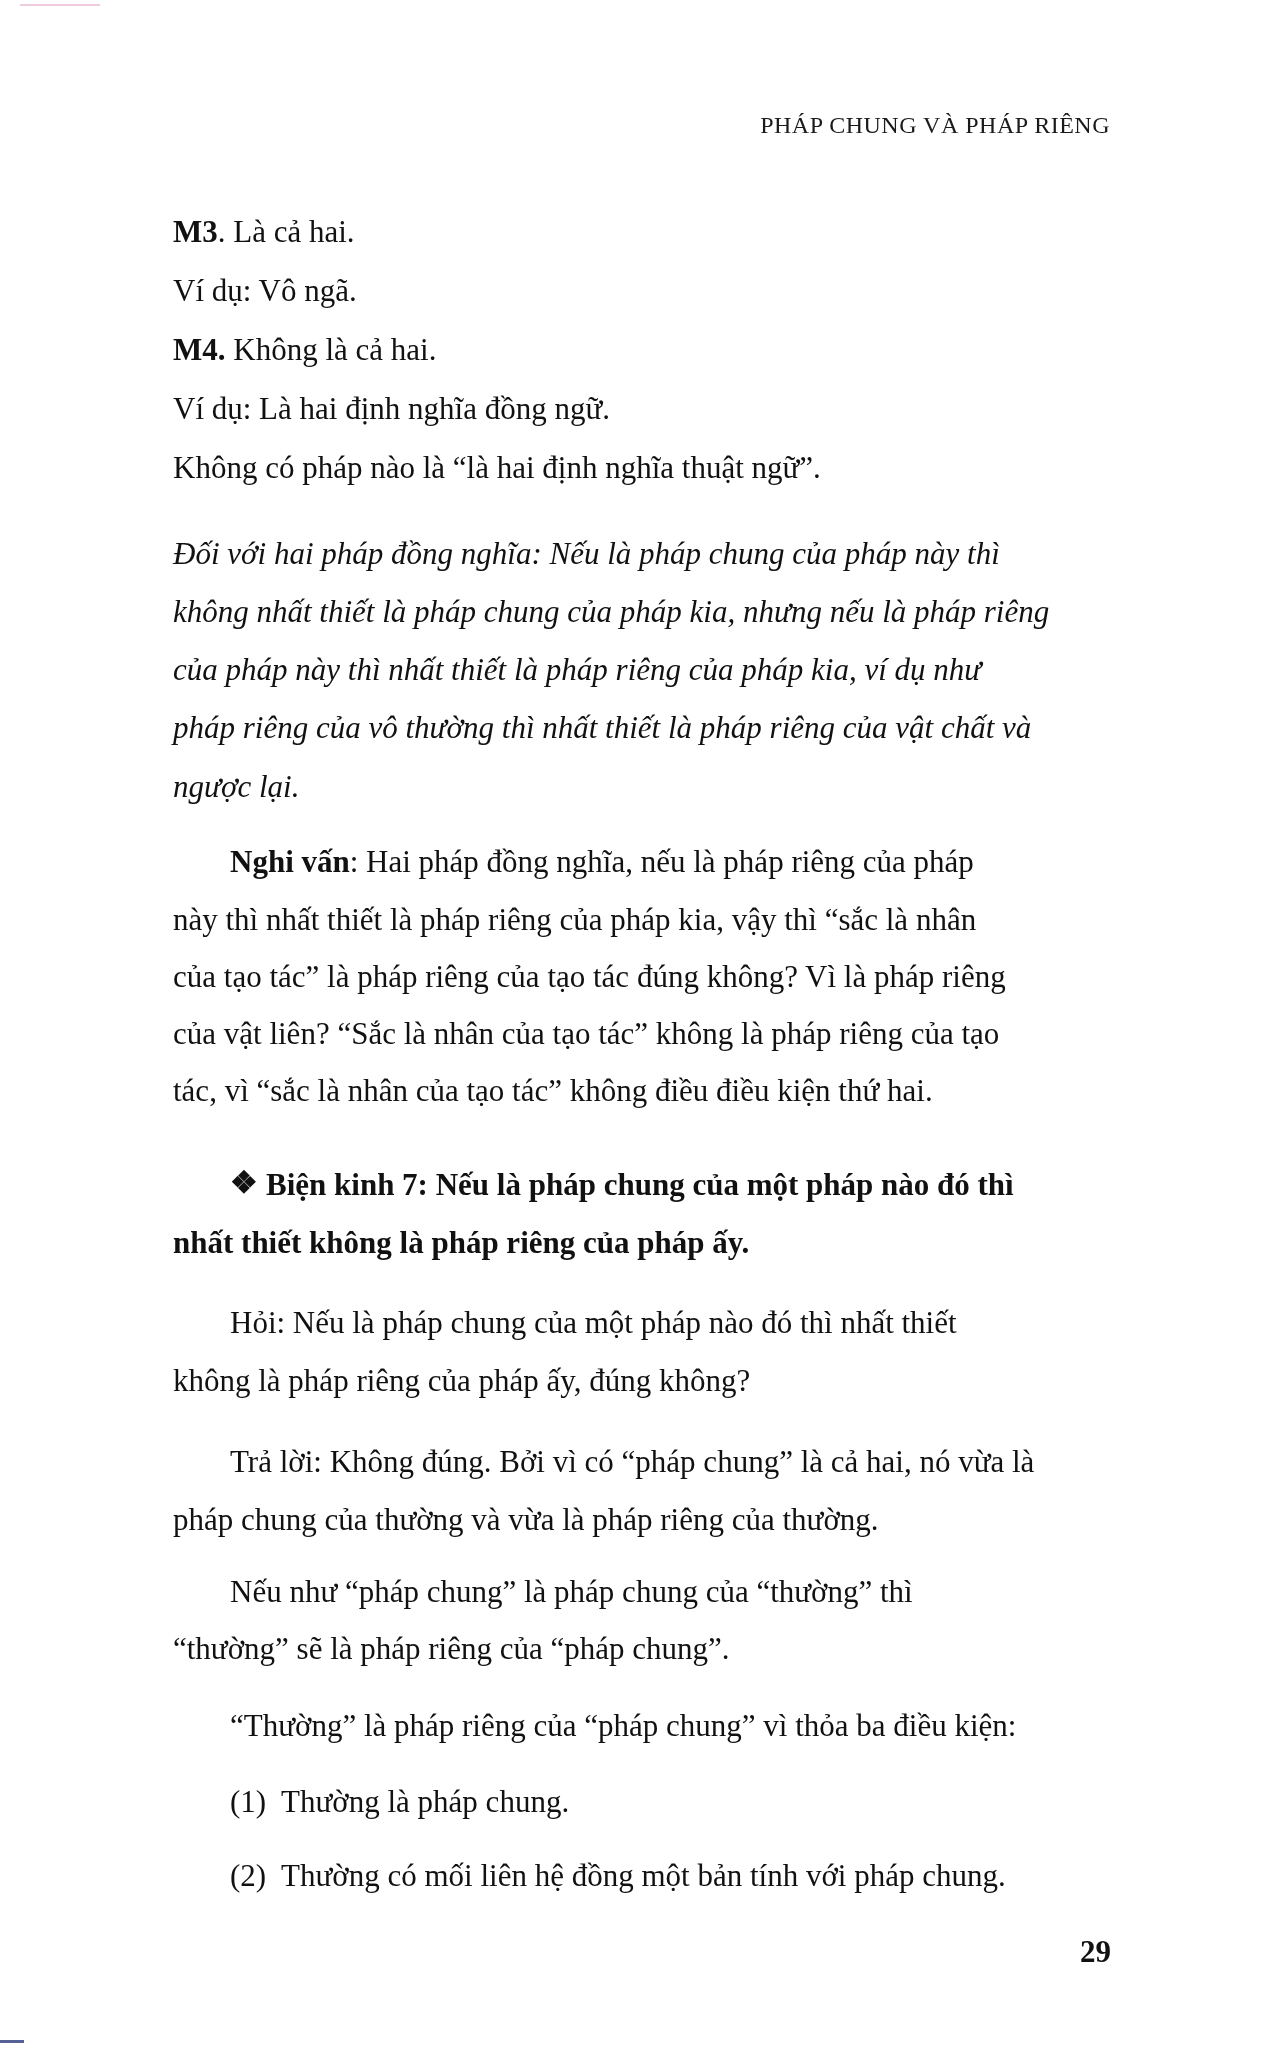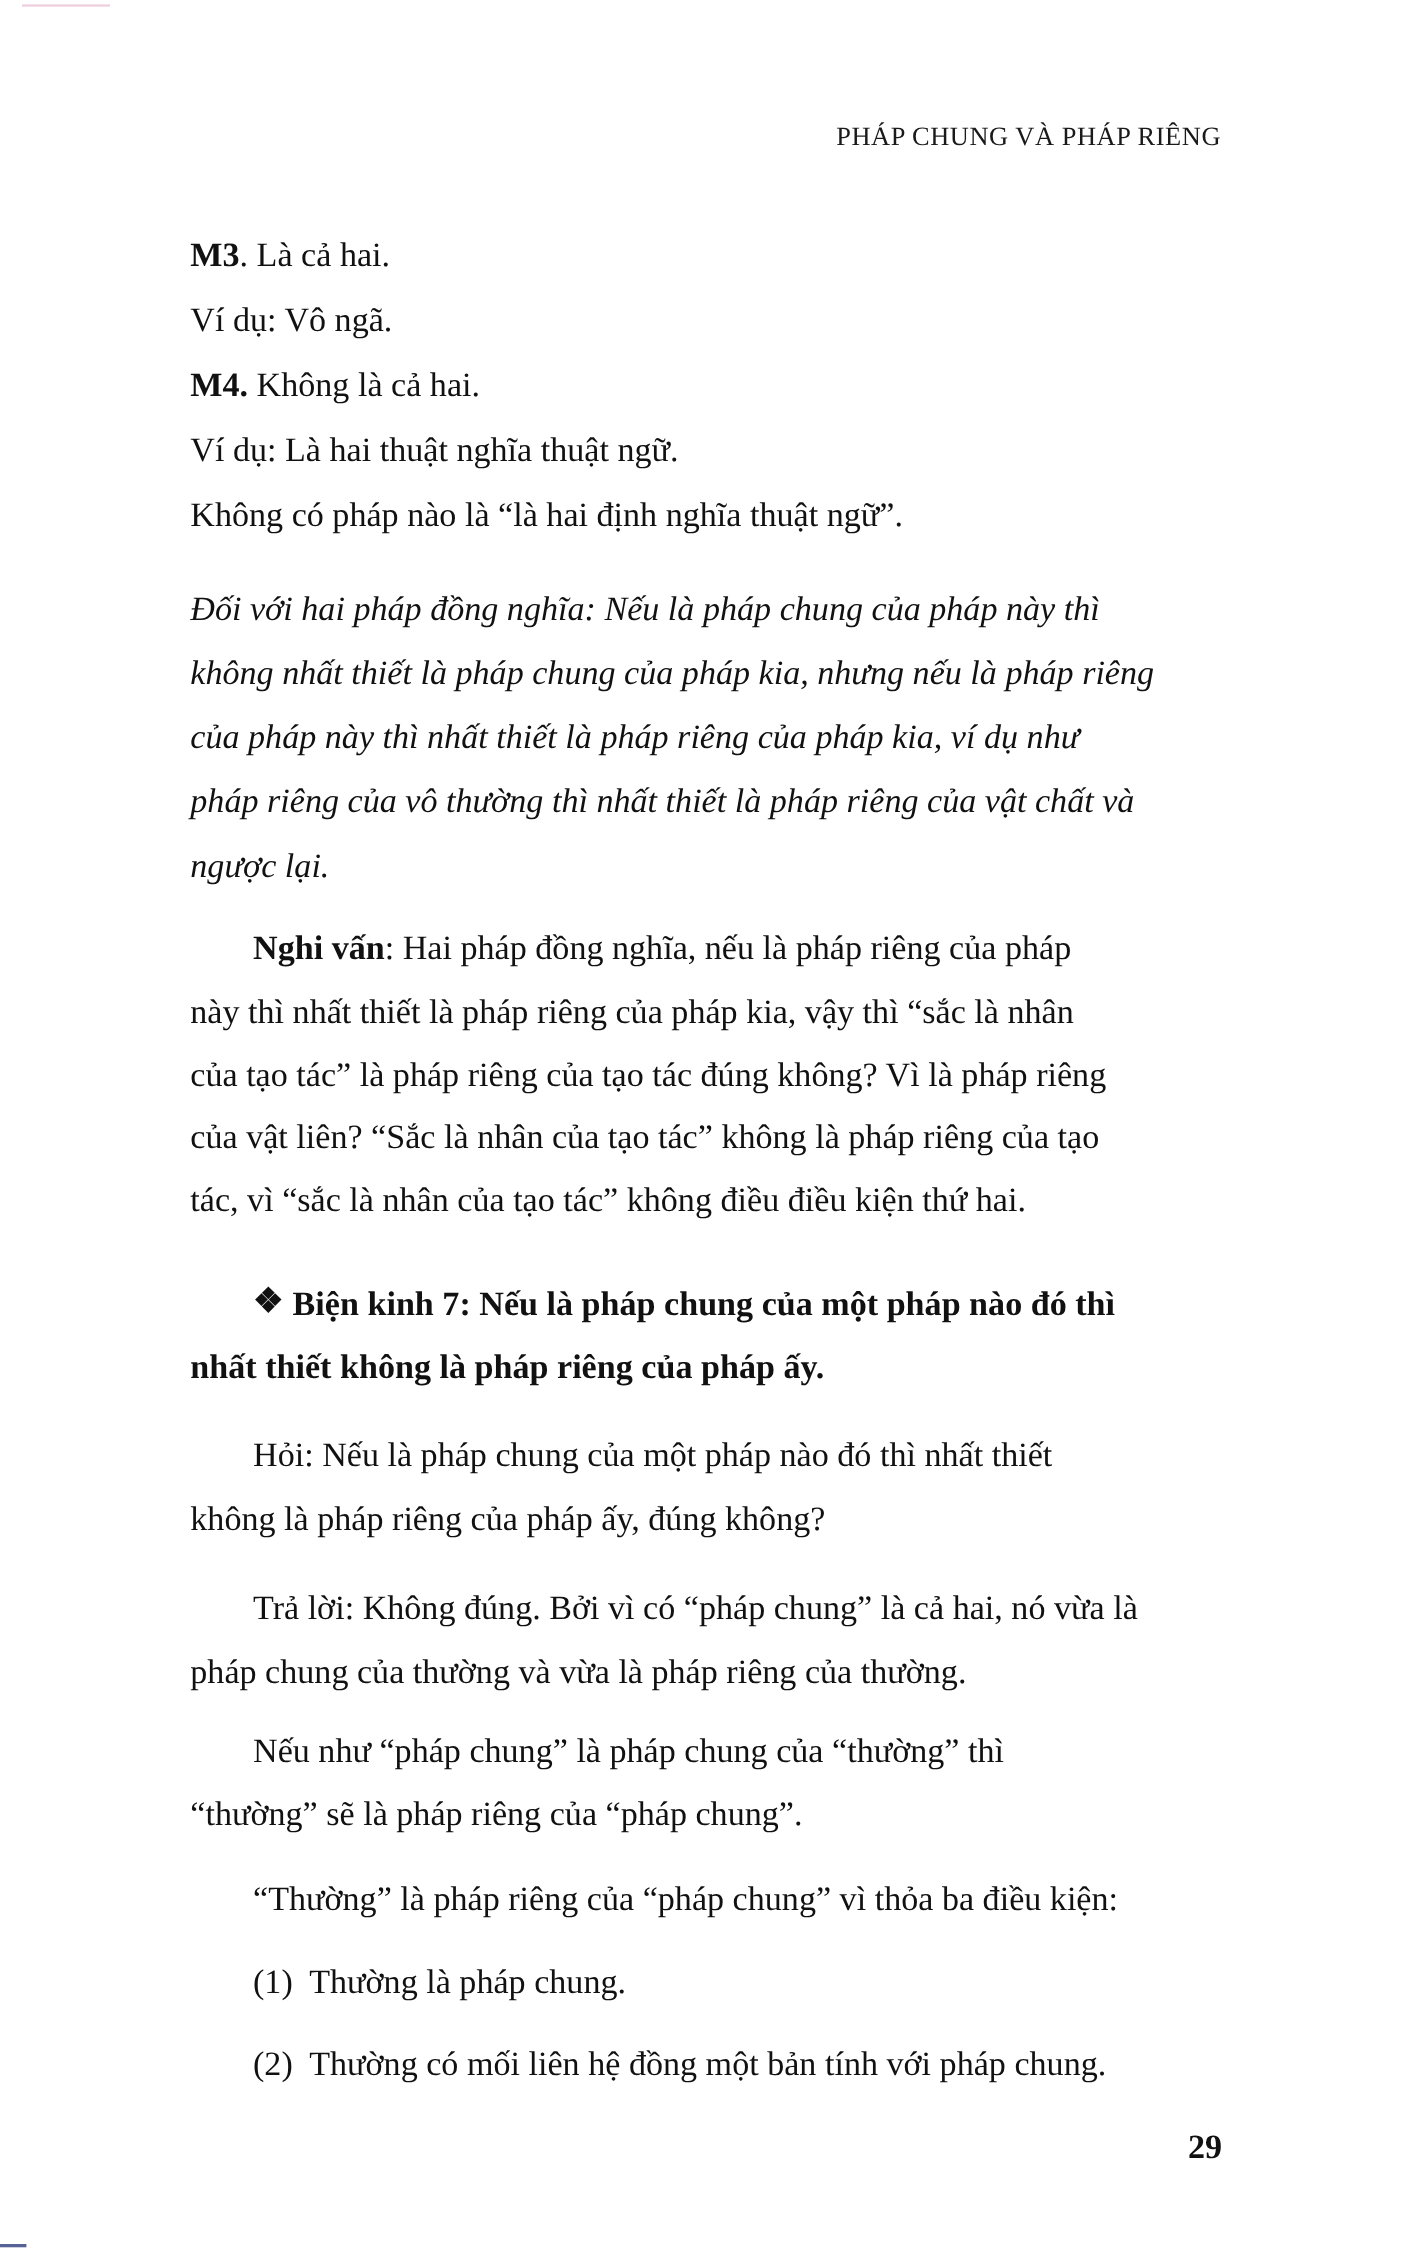--- a/index.html
+++ b/index.html
@@ -90,21 +90,21 @@
   <div class="running-head">PHÁP CHUNG VÀ PHÁP RIÊNG</div>
 
   <div class="line flush" style="top:212px;">
     <span class="bold">M3</span><span>. Là cả hai.</span>
   </div>
   <div class="line flush" style="top:271px;">Ví dụ: Vô ngã.</div>
 
   <div class="line flush" style="top:330px;">
     <span class="bold">M4.</span><span> Không là cả hai.</span>
   </div>
-  <div class="line flush" style="top:389px;">Ví dụ: Là hai thuật nghĩa thuật ngữ.</div>
+  <div class="line flush" style="top:389px;">Ví dụ: Là hai định nghĩa đồng ngữ.</div>
   <div class="line flush" style="top:448px;">Không có pháp nào là “là hai định nghĩa thuật ngữ”.</div>
 
   <div class="line flush italic just" style="top:534px;">
       <span>Đối với hai pháp đồng nghĩa: Nếu là pháp chung của pháp này thì</span>
     </div>
   <div class="line flush italic just" style="top:592px;">
       <span>không nhất thiết là pháp chung của pháp kia, nhưng nếu là pháp riêng</span>
     </div>
   <div class="line flush italic just" style="top:650px;">
       <span>của pháp này thì nhất thiết là pháp riêng của pháp kia, ví dụ như</span>

